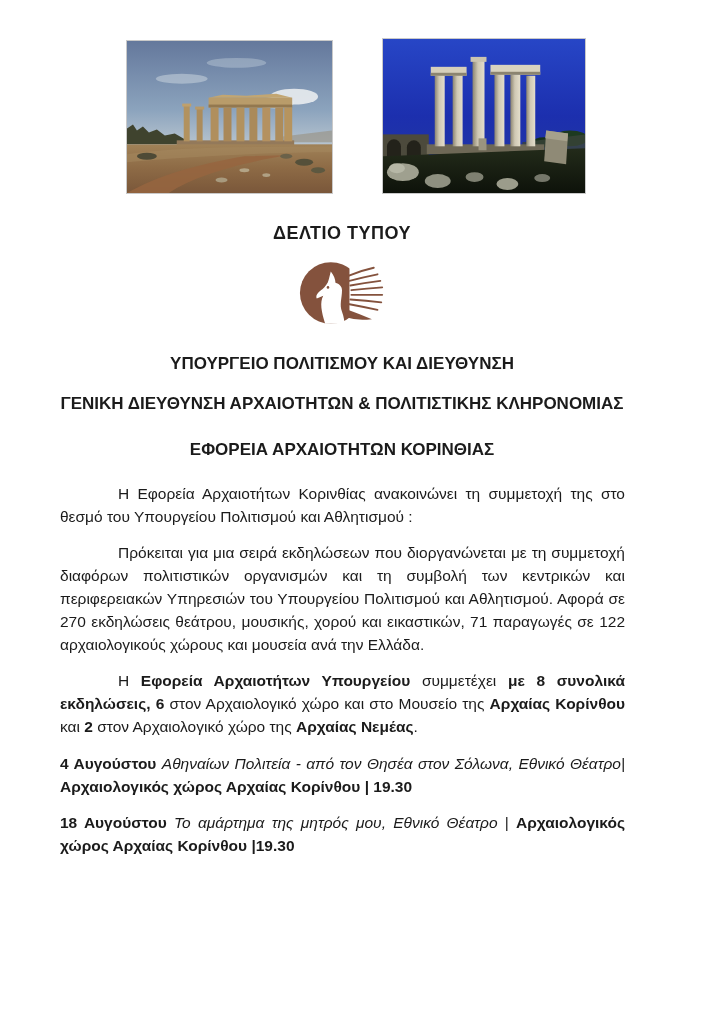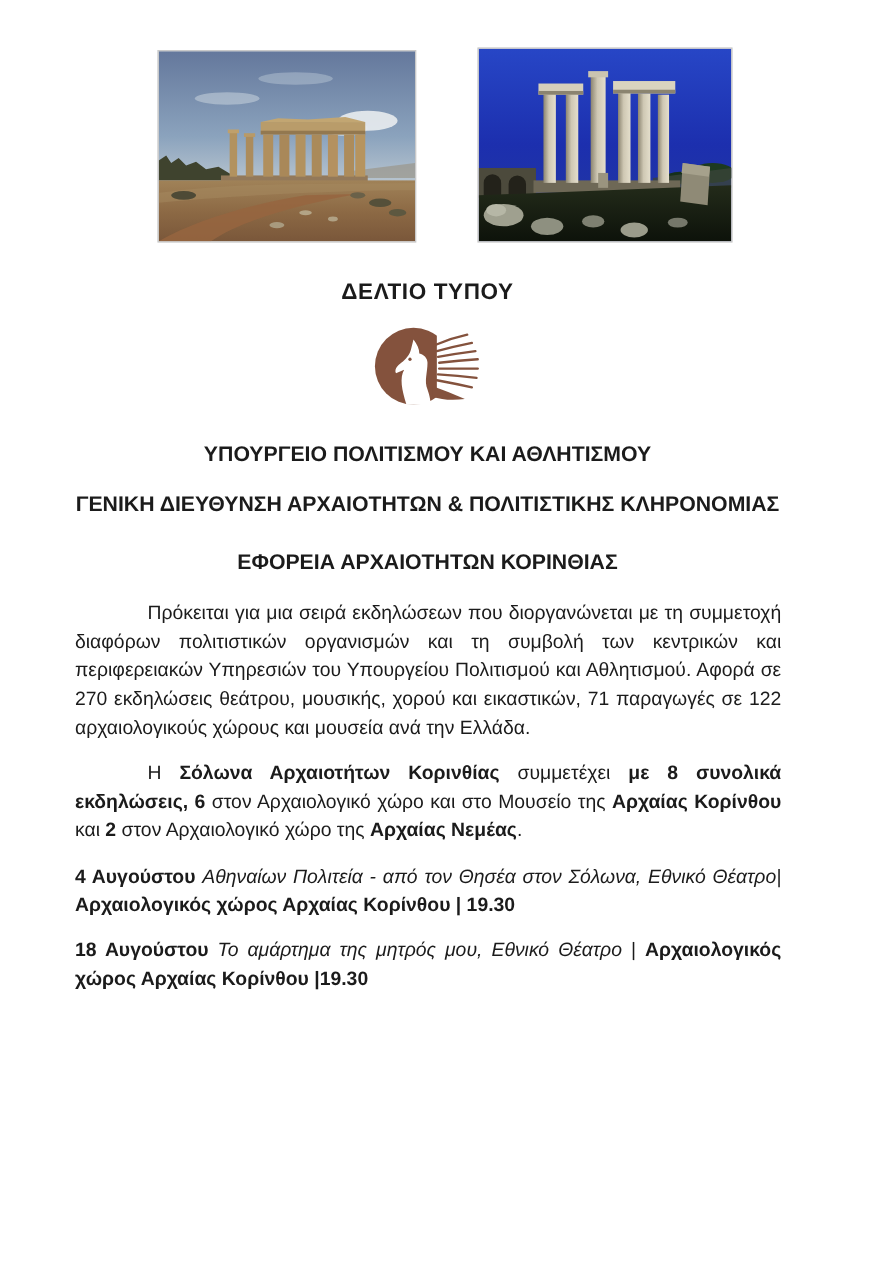--- a/index.html
+++ b/index.html
@@ -156,29 +156,30 @@
         <path d="M55 32 Q71 29 87 27"></path>
         <path d="M56 37 Q73 35 89 34"></path>
         <path d="M56 42 Q73 42 89 42"></path>
         <path d="M55 47 Q72 48 88 50"></path>
         <path d="M54 52 Q70 55 84 58"></path>
       </g>
       <path d="M50 57 Q64 62 78 68 Q62 70 50 66 Z" fill="#84523d"></path>
     </svg>
   </div>
 
-  <h2 class="heading h-ministry">ΥΠΟΥΡΓΕΙΟ ΠΟΛΙΤΙΣΜΟΥ ΚΑΙ ΑΘΛΗΤΙΣΜΟΥ</h2>
+  <h2 class="heading h-ministry">ΥΠΟΥΡΓΕΙΟ ΠΟΛΙΤΙΣΜΟΥ ΚΑΙ ΔΙΕΥΘΥΝΣΗ</h2>
   <h2 class="heading h-directorate">ΓΕΝΙΚΗ ΔΙΕΥΘΥΝΣΗ ΑΡΧΑΙΟΤΗΤΩΝ &amp; ΠΟΛΙΤΙΣΤΙΚΗΣ ΚΛΗΡΟΝΟΜΙΑΣ</h2>
   <h2 class="heading h-ephorate">ΕΦΟΡΕΙΑ ΑΡΧΑΙΟΤΗΤΩΝ ΚΟΡΙΝΘΙΑΣ</h2>
 
+  <p class="body-p indent announce">Η Εφορεία Αρχαιοτήτων Κορινθίας ανακοινώνει τη συμμετοχή της στο θεσμό του Υπουργείου Πολιτισμού και Αθλητισμού :</p>
 
 
   <p class="body-p indent desc">Πρόκειται για μια σειρά εκδηλώσεων που διοργανώνεται με τη συμμετοχή διαφόρων πολιτιστικών οργανισμών και τη συμβολή των κεντρικών και περιφερειακών Υπηρεσιών του Υπουργείου Πολιτισμού και Αθλητισμού. Αφορά σε 270 εκδηλώσεις θεάτρου, μουσικής, χορού και εικαστικών, 71 παραγωγές σε 122 αρχαιολογικούς χώρους και μουσεία ανά την Ελλάδα.</p>
 
-  <p class="body-p indent part"><span>Η </span><b>Σόλωνα Αρχαιοτήτων Κορινθίας</b><span> συμμετέχει </span><b>με  8 συνολικά εκδηλώσεις, 6</b><span> στον Αρχαιολογικό χώρο και στο Μουσείο της </span><b>Αρχαίας Κορίνθου</b><span> και </span><b>2</b><span> στον Αρχαιολογικό χώρο της </span><b>Αρχαίας Νεμέας</b><span>.</span></p>
+  <p class="body-p indent part"><span>Η </span><b>Εφορεία Αρχαιοτήτων Υπουργείου</b><span> συμμετέχει </span><b>με  8 συνολικά εκδηλώσεις, 6</b><span> στον Αρχαιολογικό χώρο και στο Μουσείο της </span><b>Αρχαίας Κορίνθου</b><span> και </span><b>2</b><span> στον Αρχαιολογικό χώρο της </span><b>Αρχαίας Νεμέας</b><span>.</span></p>
 
 
   <p class="event">
     <b>4 Αυγούστου</b>
     <i>Αθηναίων Πολιτεία - από τον Θησέα στον Σόλωνα, Εθνικό Θέατρο|</i>
     <b>Αρχαιολογικός χώρος Αρχαίας Κορίνθου  | 19.30</b>
   </p>
 
 
   <p class="event">

